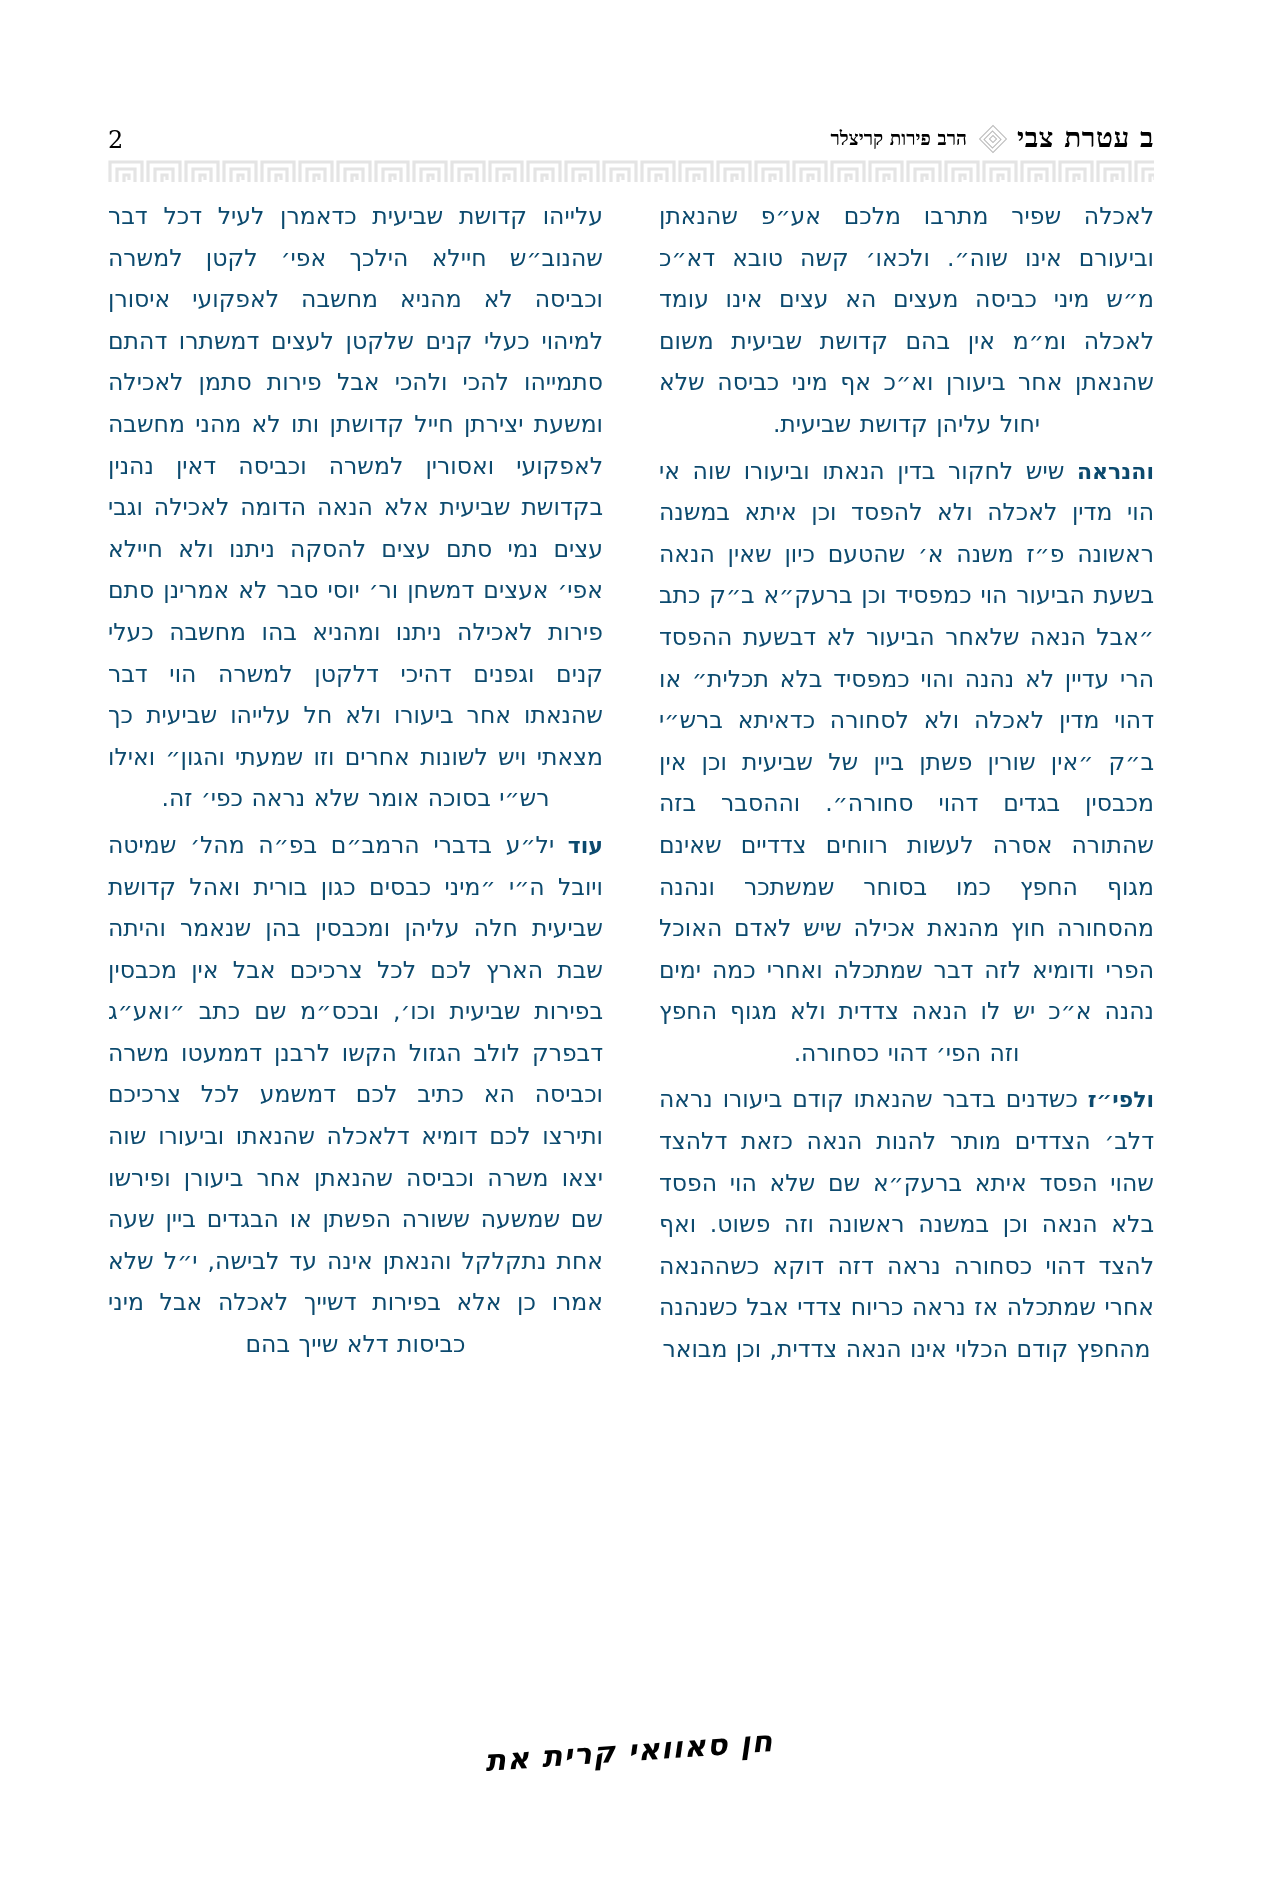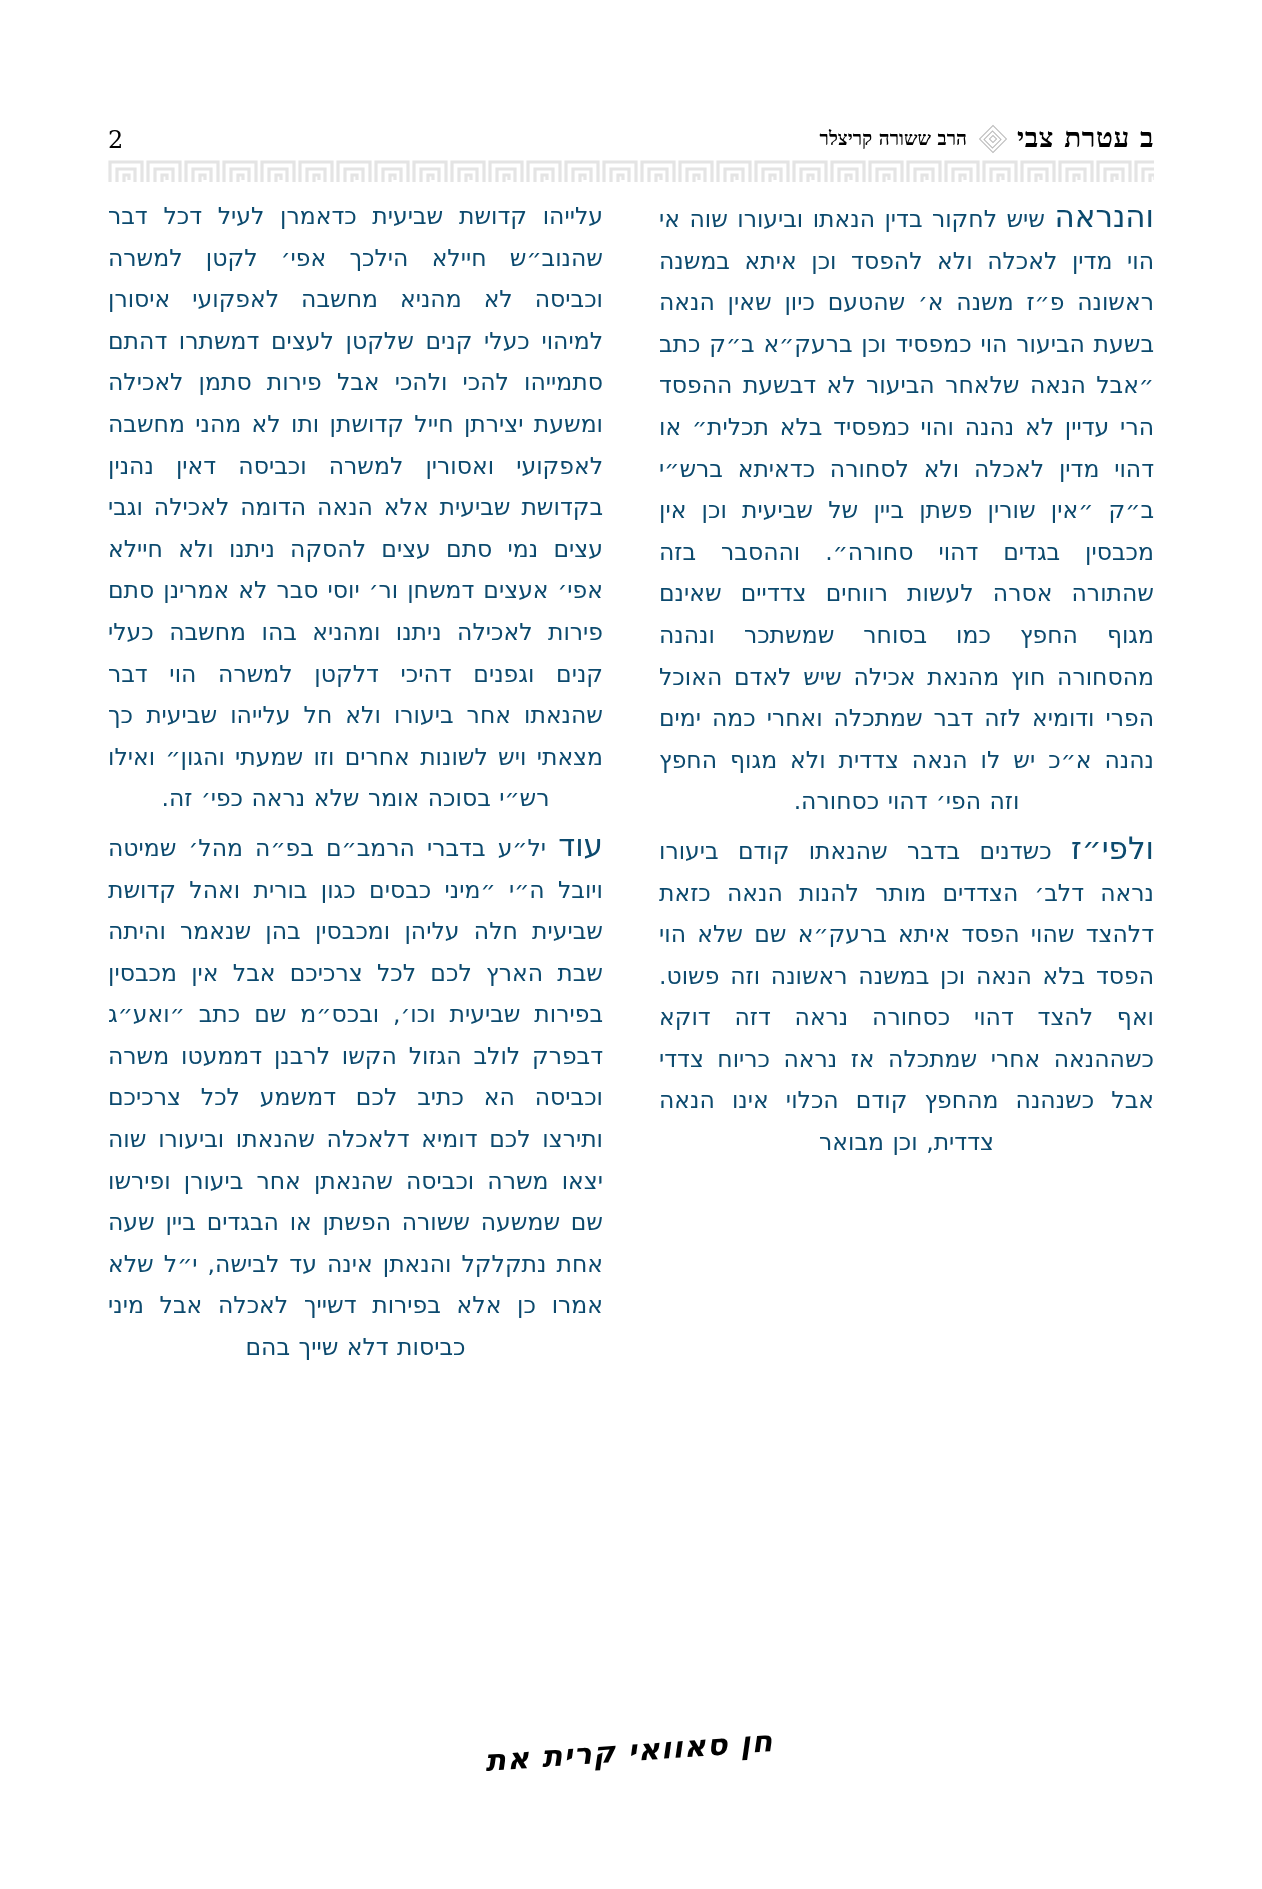--- a/index.html
+++ b/index.html
@@ -117,22 +117,22 @@
     line-height: 41.6px;
     color: #0c4a6e;
     text-align: justify;
     text-align-last: center;
     direction: rtl;
     margin: 0 0 5px 0;
     word-spacing: 1px;
   }
 
   .para .lead {
-    font-weight: 400;
-    font-size: 31px;
+    font-weight: 700;
+    font-size: 22px;
     margin-top: 44px;
   }
 
   
   .footer {
     position: absolute;
     left: 0;
     right: 0;
     top: 1733px;
     text-align: center;
@@ -157,21 +157,21 @@
 
     <div class="running-head">
       <span class="head-booktitle">ב עטרת צבי</span>
 
       <span class="head-sep">
         <i class="d1"></i>
           <i class="d2"></i>
           <i class="d3"></i>
       </span>
 
-      <span class="head-author">הרב ששורה קריצלר</span>
+      <span class="head-author">הרב פירות קריצלר</span>
     </div>
 
     <div class="page-number">2</div>
   </div>
 
   <div class="ornament">
     <svg width="1046" height="26" viewBox="0 0 1046 26" xmlns="http://www.w3.org/2000/svg" aria-hidden="true">
       <defs>
         <pattern id="meander" x="0" y="0" width="38" height="26" patternUnits="userSpaceOnUse">
           <g fill="none" stroke="#e4e4e4" stroke-width="3.2">
@@ -194,20 +194,23 @@
       </p>
 
       <p class="para">
         <span class="lead">עוד</span><span> יל״ע בדברי הרמב״ם בפ״ה מהל׳ שמיטה ויובל ה״י ״מיני כבסים כגון בורית ואהל קדושת שביעית חלה עליהן ומכבסין בהן שנאמר והיתה שבת הארץ לכם לכל צרכיכם אבל אין מכבסין בפירות שביעית וכו׳, ובכס״מ שם כתב ״ואע״ג דבפרק לולב הגזול הקשו לרבנן דממעטו משרה וכביסה הא כתיב לכם דמשמע לכל צרכיכם ותירצו לכם דומיא דלאכלה שהנאתו וביעורו שוה יצאו משרה וכביסה שהנאתן אחר ביעורן ופירשו שם שמשעה ששורה הפשתן או הבגדים ביין שעה אחת נתקלקל והנאתן אינה עד לבישה, י״ל שלא אמרו כן אלא בפירות דשייך לאכלה אבל מיני כביסות דלא שייך בהם</span>
       </p>
 
     </div>
 
     <div class="col">
 
+      <p class="para">
+        <span>לאכלה שפיר מתרבו מלכם אע״פ שהנאתן וביעורם אינו שוה״. ולכאו׳ קשה טובא דא״כ מ״ש מיני כביסה מעצים הא עצים אינו עומד לאכלה ומ״מ אין בהם קדושת שביעית משום שהנאתן אחר ביעורן וא״כ אף מיני כביסה שלא יחול עליהן קדושת שביעית.</span>
+      </p>
 
       <p class="para">
         <span class="lead">והנראה</span><span> שיש לחקור בדין הנאתו וביעורו שוה אי הוי מדין לאכלה ולא להפסד וכן איתא במשנה ראשונה פ״ז משנה א׳ שהטעם כיון שאין הנאה בשעת הביעור הוי כמפסיד וכן ברעק״א ב״ק כתב ״אבל הנאה שלאחר הביעור לא דבשעת ההפסד הרי עדיין לא נהנה והוי כמפסיד בלא תכלית״ או דהוי מדין לאכלה ולא לסחורה כדאיתא ברש״י ב״ק ״אין שורין פשתן ביין של שביעית וכן אין מכבסין בגדים דהוי סחורה״. וההסבר בזה שהתורה אסרה לעשות רווחים צדדיים שאינם מגוף החפץ כמו בסוחר שמשתכר ונהנה מהסחורה חוץ מהנאת אכילה שיש לאדם האוכל הפרי ודומיא לזה דבר שמתכלה ואחרי כמה ימים נהנה א״כ יש לו הנאה צדדית ולא מגוף החפץ וזה הפי׳ דהוי כסחורה.</span>
       </p>
 
       <p class="para">
         <span class="lead">ולפי״ז</span><span> כשדנים בדבר שהנאתו קודם ביעורו נראה דלב׳ הצדדים מותר להנות הנאה כזאת דלהצד שהוי הפסד איתא ברעק״א שם שלא הוי הפסד בלא הנאה וכן במשנה ראשונה וזה פשוט. ואף להצד דהוי כסחורה נראה דזה דוקא כשההנאה אחרי שמתכלה אז נראה כריוח צדדי אבל כשנהנה מהחפץ קודם הכלוי אינו הנאה צדדית, וכן מבואר</span>
       </p>
 
     </div>

